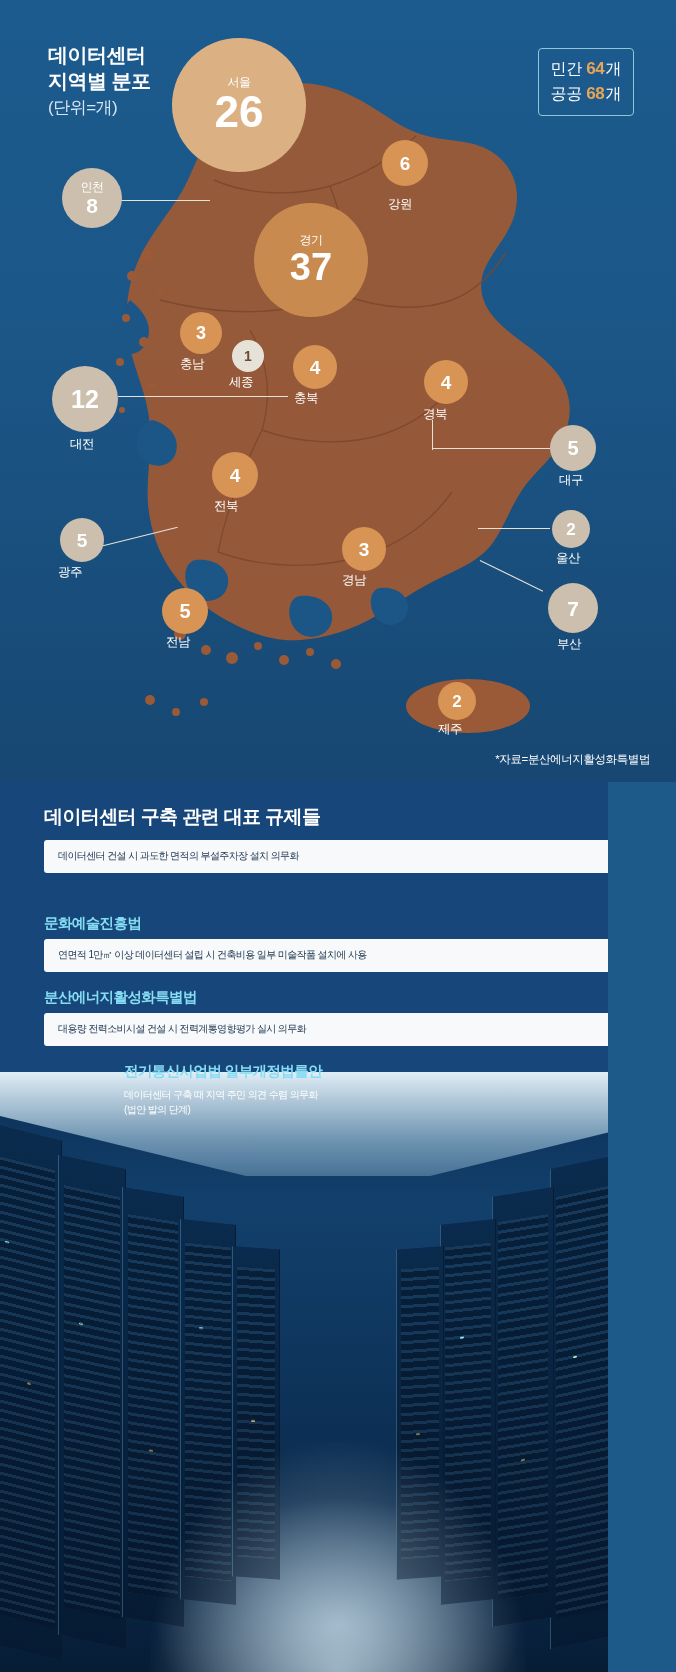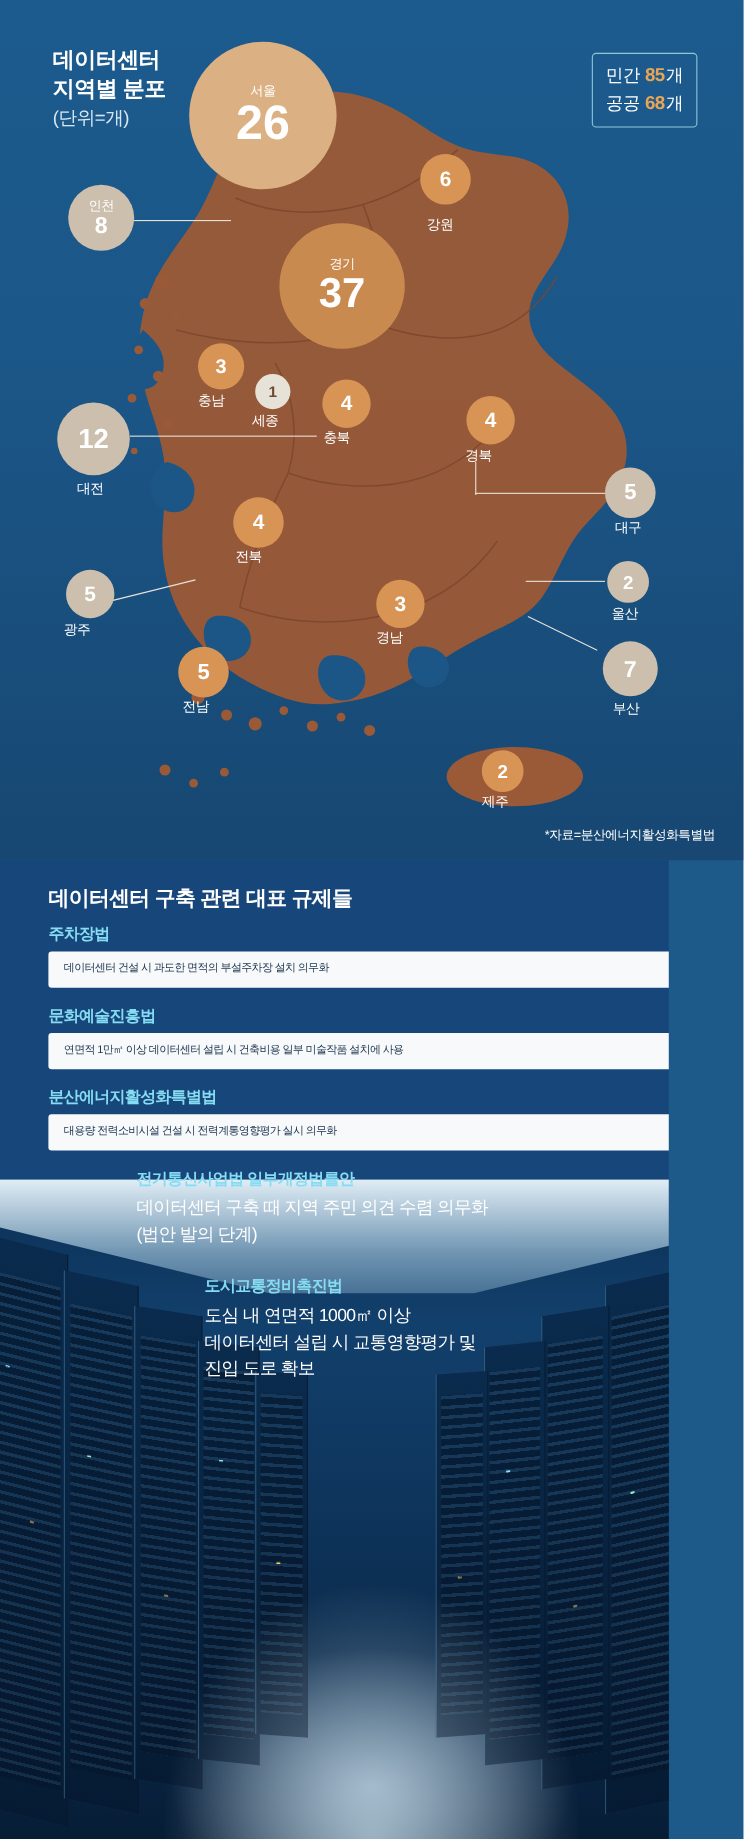--- a/index.html
+++ b/index.html
@@ -192,41 +192,41 @@
     letter-spacing: -0.6px;
     border-radius: 3px;
     padding: 9px 14px;
     line-height: 1.45;
     box-sizing: border-box;
   }
   .reg-desc.plain {
     background: transparent;
     color: #ffffff;
     padding: 0;
-    font-size: 16px;
+    font-size: 10px;
     line-height: 1.5;
   }
 </style>
 </head>
 <body>
 
 <div class="page">
 
   <div class="map-section">
 
     <div class="map-title">
       <span>데이터센터</span><br>
       <span>지역별 분포</span>
       <span class="unit">(단위=개)</span>
     </div>
 
     <div class="legend-box">
       <div>
         <span class="sub">민간</span>
-        <span class="num">85</span><span class="sub">개</span>
+        <span class="num">64</span><span class="sub">개</span>
       </div>
       <div>
         <span class="sub">공공</span>
         <span class="num">68</span><span class="sub">개</span>
       </div>
     </div>
 
     <svg class="landmass" viewBox="0 0 676 782">
       <g fill="#9a5a38">
 
@@ -417,41 +417,34 @@
       <div class="rack" style="right:232px; top:176px; width:46px; height:330px; transform:skewY(-4deg);">
         <div class="led" style="left:42%; top:56%; background:#ffd86b;"></div>
       </div>
 
       <div class="floor-glow"></div>
     </div>
 
     <div class="reg-heading">데이터센터 구축 관련 대표 규제들</div>
 
     <div class="reg-item" style="left:44px; top:58px; width:588px;">
-      <div class="reg-name">주차장법</div>
       <div class="reg-desc">데이터센터 건설 시 과도한 면적의 부설주차장 설치 의무화</div>
     </div>
 
     <div class="reg-item" style="left:44px; top:132px; width:588px;">
       <div class="reg-name">문화예술진흥법</div>
       <div class="reg-desc">연면적 1만㎡ 이상 데이터센터 설립 시 건축비용 일부 미술작품 설치에 사용</div>
     </div>
 
     <div class="reg-item" style="left:44px; top:206px; width:588px;">
       <div class="reg-name">분산에너지활성화특별법</div>
       <div class="reg-desc">대용량 전력소비시설 건설 시 전력계통영향평가 실시 의무화</div>
     </div>
 
     <div class="reg-item" style="left:124px; top:280px; width:440px;">
       <div class="reg-name">전기통신사업법 일부개정법률안</div>
       <div class="reg-desc plain" style="white-space:pre-line;">데이터센터 구축 때 지역 주민 의견 수렴 의무화
 (법안 발의 단계)</div>
     </div>
 
-    <div class="reg-item" style="left:186px; top:378px; width:400px;">
-      <div class="reg-name">도시교통정비촉진법</div>
-      <div class="reg-desc plain" style="white-space:pre-line;">도심 내 연면적 1000㎡ 이상
-데이터센터 설립 시 교통영향평가 및
-진입 도로 확보</div>
-    </div>
 
   </div>
 </div>
 
 </body></html>

